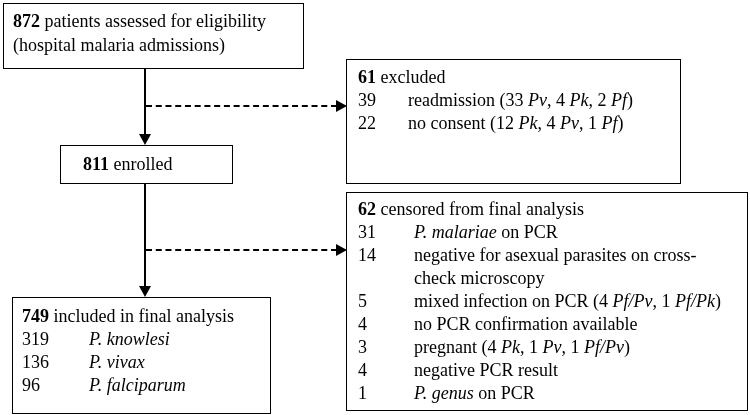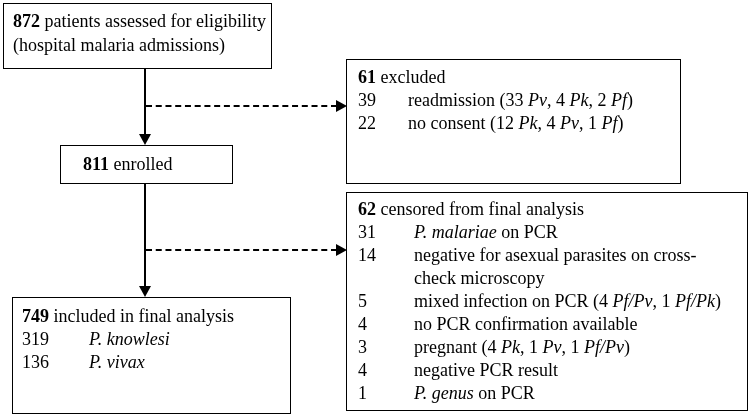--- a/index.html
+++ b/index.html
@@ -13,25 +13,25 @@
     font-size: 18px;
     line-height: 23px;
     overflow: hidden;
   }
   .flowbox {
     position: absolute;
     border: 1.5px solid #000000;
     background: #ffffff;
     box-sizing: border-box;
   }
-  #box-assessed { left: 3px;   top: 3px;   width: 269px; height: 66px;  padding: 5px 6px 0 9px;  line-height: 24px; }
+  #box-assessed { left: 3px;   top: 3px;   width: 301px; height: 66px;  padding: 5px 6px 0 9px;  line-height: 24px; }
   #box-excluded { left: 346px; top: 59px;  width: 335px; height: 125px;  padding: 6px 4px 16px 11px; }
   #box-enrolled { left: 60px;  top: 145px; width: 173px; height: 39px;  display: flex; align-items: center; padding-left: 22px; }
   #box-censored { left: 346px; top: 192px; width: 402px; height: 219px; padding: 5px 2px 0 11px; }
-  #box-included { left: 12px;  top: 297px; width: 279px; height: 117px; padding: 7px 4px 0 9px; }
+  #box-included { left: 12px;  top: 297px; width: 259px; height: 117px; padding: 7px 4px 0 9px; }
 
   .row { white-space: nowrap; }
   .row.item { display: flex; }
   .num { flex: none; text-align: left; }
   .txt { margin-left: 5px; }
   #box-excluded .num { width: 45px; }
   #box-censored .num { width: 51px; }
   #box-included .num { width: 62px; }
   .b  { font-weight: bold; }
   .it { font-style: italic; }
@@ -139,15 +139,19 @@
   <div class="flowbox" id="box-included">
       <div class="row heading"><span class="b">749</span><span> included in final analysis</span></div>
       <div class="row item">
         <span class="num">319</span>
         <span class="txt"><span class="it">P. knowlesi</span></span>
       </div>
       <div class="row item">
         <span class="num">136</span>
         <span class="txt"><span class="it">P. vivax</span></span>
       </div>
+      <div class="row item">
+        <span class="num">96</span>
+        <span class="txt"><span class="it">P. falciparum</span></span>
+      </div>
     </div>
 
 </div>
 
 </body></html>

